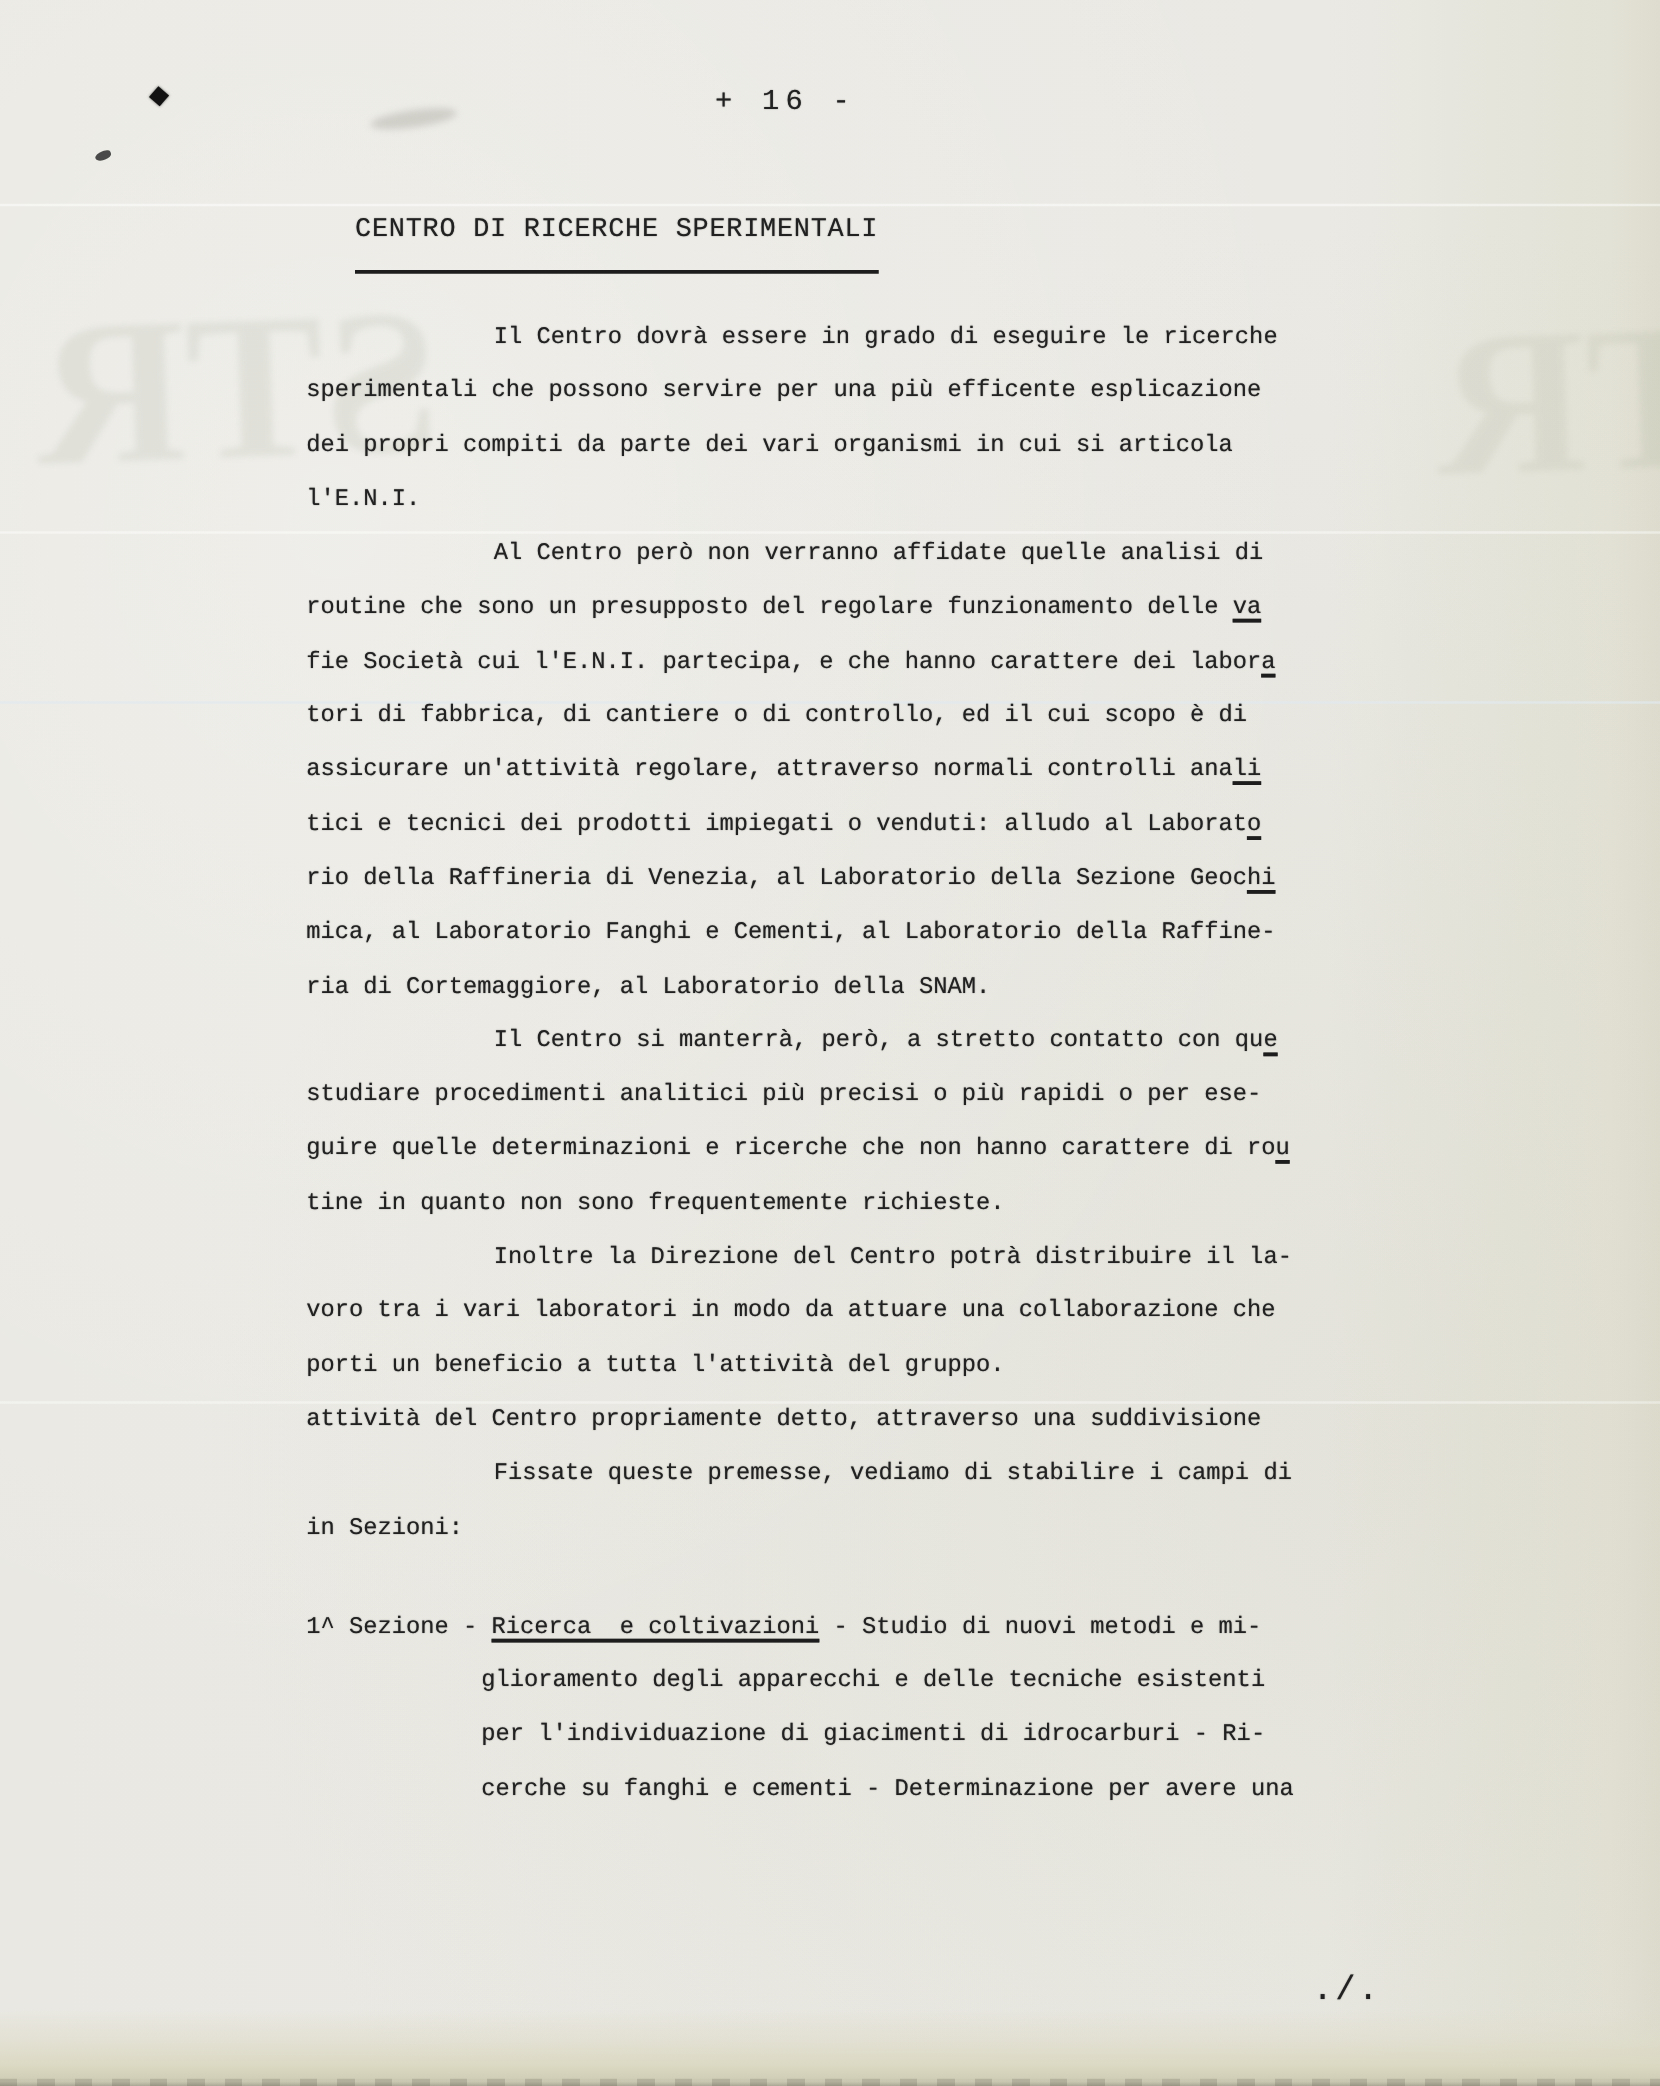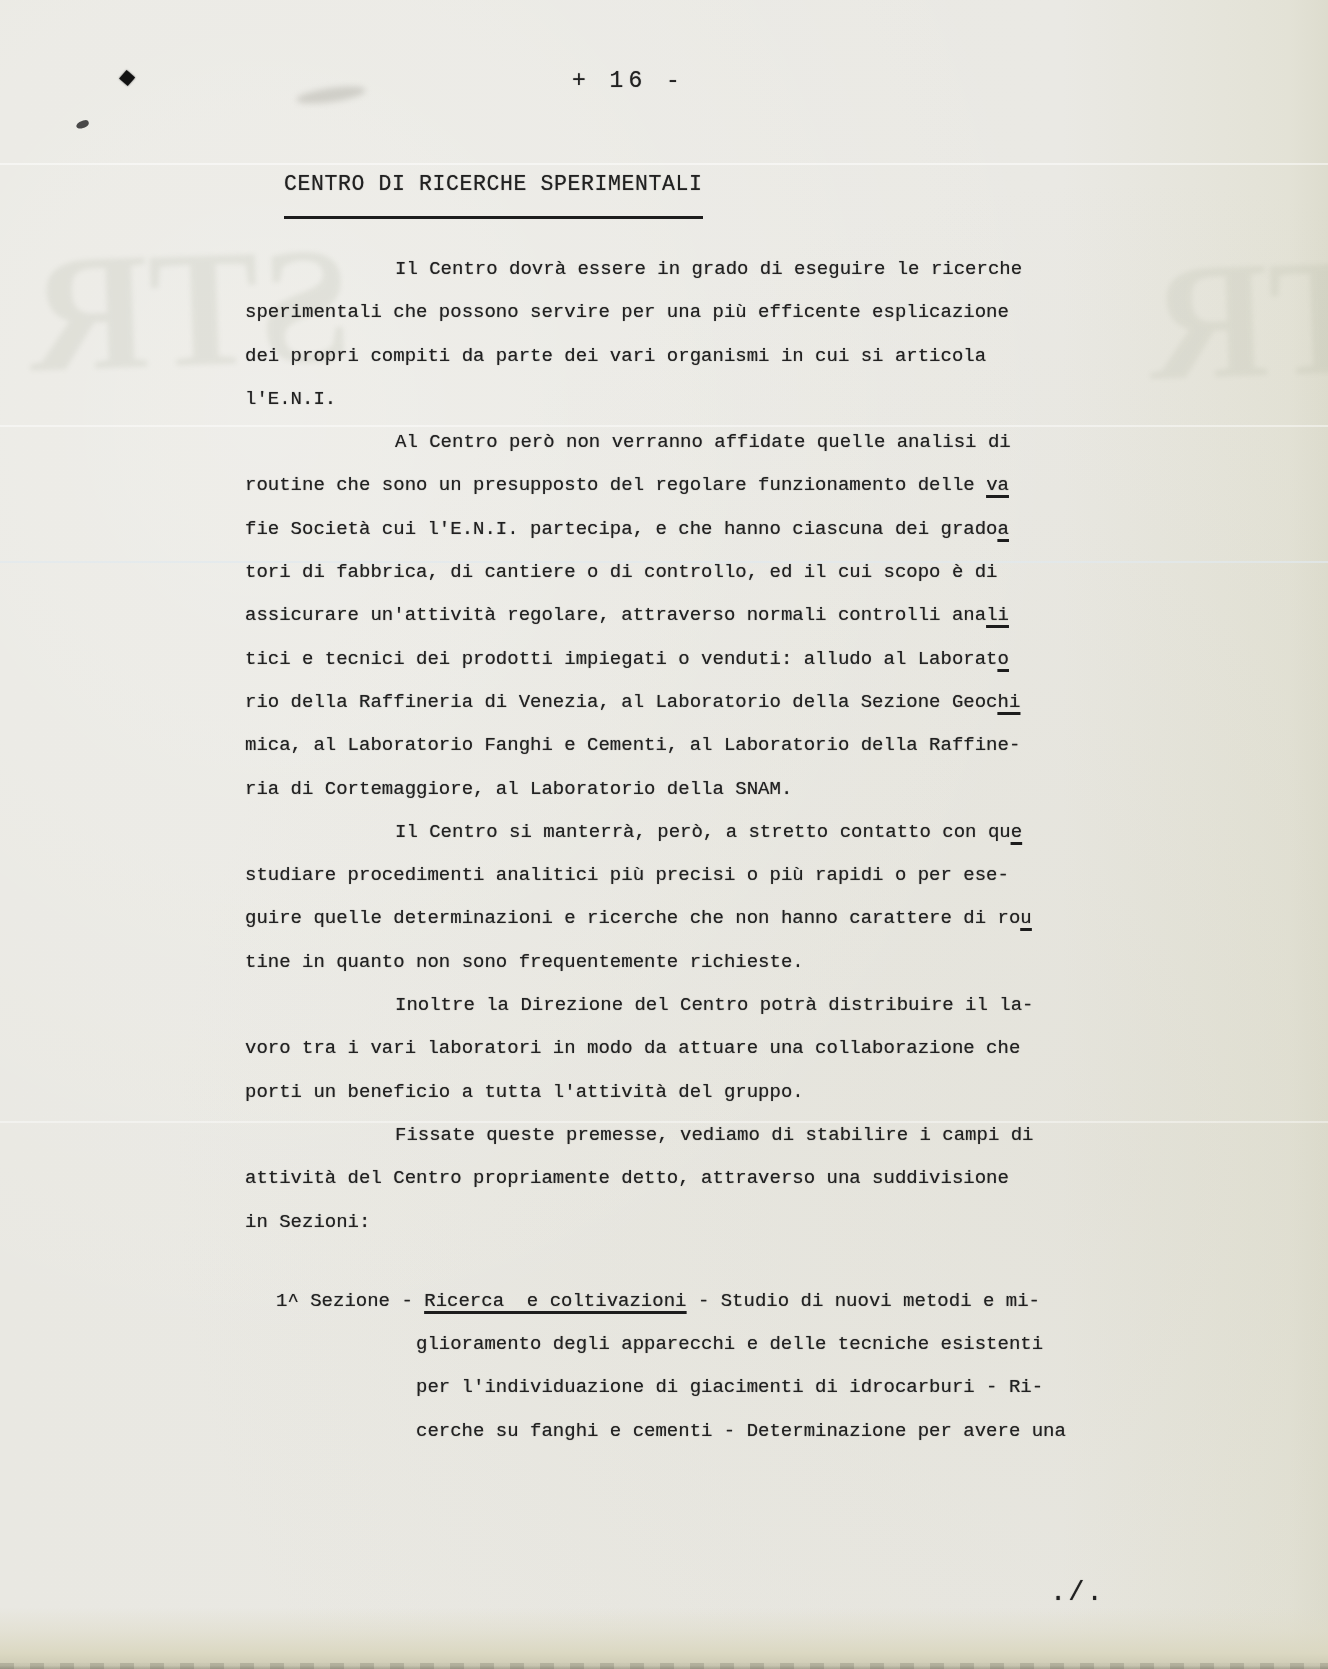--- a/index.html
+++ b/index.html
@@ -41,21 +41,21 @@
     font-size: 21.5px; letter-spacing: 0.6px; white-space: pre;
     border-bottom: 3px solid #1d1d1d;
     padding-bottom: 20px;
     margin-left: 40px;
   }
   .doc-body {
     position: absolute; top: 248px; left: 245px; width: 900px;
     font-size: 19px;
   }
   .block { margin: 0; }
-  .block.gap-top { margin-top: 36px; margin-left: 31px; }
+  .block.gap-top { margin-top: 36px; }
   .line {
     height: 43.3px; line-height: 43.3px;
     white-space: pre;
   }
   .line.indent-first { padding-left: 150px; }
   .line.indent-hang  { padding-left: 140px; }
   .u {
     text-decoration: underline;
     text-decoration-thickness: 2.5px;
     text-underline-offset: 5px;
@@ -134,42 +134,42 @@
   <div class="doc-body ink" id="doc-body">
       <div class="block">
         <div class="line indent-first"><span>Il Centro dovrà essere in grado di eseguire le ricerche</span></div>
         <div class="line"><span>sperimentali che possono servire per una più efficente esplicazione</span></div>
         <div class="line"><span>dei propri compiti da parte dei vari organismi in cui si articola</span></div>
         <div class="line"><span>l'E.N.I.</span></div>
       </div>
       <div class="block">
         <div class="line indent-first"><span>Al Centro però non verranno affidate quelle analisi di</span></div>
         <div class="line"><span>routine che sono un presupposto del regolare funzionamento delle </span><span class="u">va</span></div>
-        <div class="line"><span>fie Società cui l'E.N.I. partecipa, e che hanno ciascuna dei grado</span><span class="u">a</span></div>
+        <div class="line"><span>fie Società cui l'E.N.I. partecipa, e che hanno carattere dei labor</span><span class="u">a</span></div>
         <div class="line"><span>tori di fabbrica, di cantiere o di controllo, ed il cui scopo è di</span></div>
         <div class="line"><span>assicurare un'attività regolare, attraverso normali controlli ana</span><span class="u">li</span></div>
         <div class="line"><span>tici e tecnici dei prodotti impiegati o venduti: alludo al Laborat</span><span class="u">o</span></div>
         <div class="line"><span>rio della Raffineria di Venezia, al Laboratorio della Sezione Geoc</span><span class="u">hi</span></div>
         <div class="line"><span>mica, al Laboratorio Fanghi e Cementi, al Laboratorio della Raffine-</span></div>
         <div class="line"><span>ria di Cortemaggiore, al Laboratorio della SNAM.</span></div>
       </div>
       <div class="block">
         <div class="line indent-first"><span>Il Centro si manterrà, però, a stretto contatto con qu</span><span class="u">e</span></div>
         <div class="line"><span>studiare procedimenti analitici più precisi o più rapidi o per ese-</span></div>
         <div class="line"><span>guire quelle determinazioni e ricerche che non hanno carattere di ro</span><span class="u">u</span></div>
         <div class="line"><span>tine in quanto non sono frequentemente richieste.</span></div>
       </div>
       <div class="block">
         <div class="line indent-first"><span>Inoltre la Direzione del Centro potrà distribuire il la-</span></div>
         <div class="line"><span>voro tra i vari laboratori in modo da attuare una collaborazione che</span></div>
         <div class="line"><span>porti un beneficio a tutta l'attività del gruppo.</span></div>
       </div>
       <div class="block">
+        <div class="line"><span>attività del Centro propriamente detto, attraverso una suddivisione</span></div>
         <div class="line indent-first"><span>Fissate queste premesse, vediamo di stabilire i campi di</span></div>
-        <div class="line"><span>attività del Centro propriamente detto, attraverso una suddivisione</span></div>
         <div class="line"><span>in Sezioni:</span></div>
       </div>
       <div class="block gap-top">
         <div class="line"><span>1^ Sezione - </span><span class="u">Ricerca  e coltivazioni</span><span> - Studio di nuovi metodi e mi-</span></div>
         <div class="line indent-hang"><span>glioramento degli apparecchi e delle tecniche esistenti</span></div>
         <div class="line indent-hang"><span>per l'individuazione di giacimenti di idrocarburi - Ri-</span></div>
         <div class="line indent-hang"><span>cerche su fanghi e cementi - Determinazione per avere una</span></div>
       </div>
     </div>
 

